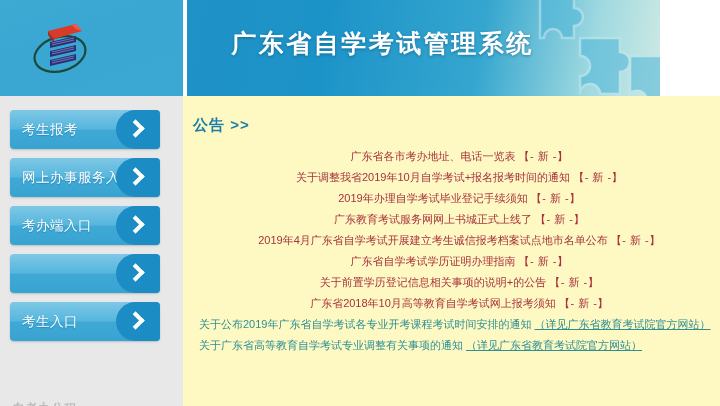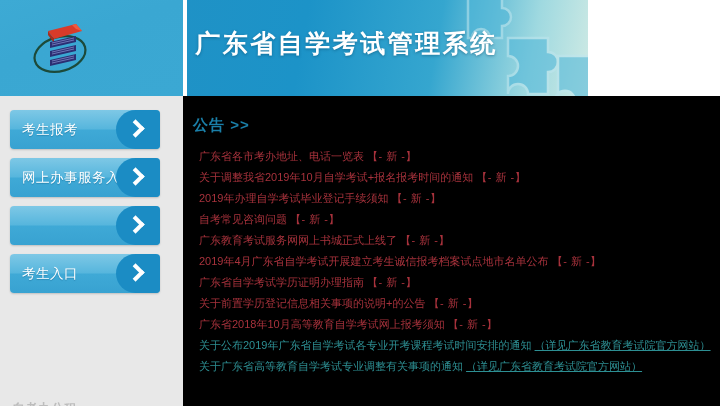--- a/index.html
+++ b/index.html
@@ -16,21 +16,21 @@
     position: relative;
     width: 720px;
     height: 406px;
     background: #ffffff;
   }
 
   
   .header {
     position: absolute;
     left: 0; top: 0;
-    width: 588px; height: 96px;
+    width: 660px; height: 96px;
     display: flex;
     overflow: hidden;
   }
 
   .header-left {
     position: relative;
     width: 183px; height: 96px;
     background: linear-gradient(160deg, #3daad4 0%, #3aa7d2 40%, #3ba8d3 100%);
     flex: 0 0 auto;
   }
@@ -154,21 +154,21 @@
     white-space: nowrap;
     overflow: hidden;
     height: 12px;
   }
 
   
   .content {
     position: relative;
     flex: 1 1 auto;
     height: 310px;
-    background: #000000;
+    background: #fef9c3;
     padding: 20px 0 0 8px;
     overflow: hidden;
   }
 
   .notice-head {
     color: #1a7fa8;
     font-size: 15px;
     font-weight: bold;
     letter-spacing: 1px;
     margin-bottom: 11px;
@@ -178,21 +178,21 @@
   .notice-list { list-style: none; }
 
   .notice-item {
     font-size: 11px;
     line-height: 21px;
     white-space: nowrap;
     padding-left: 8px;
     cursor: pointer;
   }
 
-  .notice-item.red { color: #a8323c; }
+  .notice-item.red { color: #a8323c; text-align: center; }
   .notice-item.teal { color: #2d8f93; }
 
   .notice-item .tag { letter-spacing: .5px; }
   .notice-item .paren { color: #2d8f93; text-decoration: underline; }
 </style>
 </head>
 <body>
 
 <div id="app">
 
@@ -245,20 +245,24 @@
       <div class="nav-btn">
         <span class="label">考生报考</span>
         <span class="arrow-zone"></span>
       </div>
 
       <div class="nav-btn">
         <span class="label">网上办事服务入口</span>
         <span class="arrow-zone"></span>
       </div>
 
+      <div class="nav-btn">
+        <span class="label">考办端入口</span>
+        <span class="arrow-zone"></span>
+      </div>
 
       <div class="nav-btn">
         <span class="arrow-zone"></span>
       </div>
 
       <div class="nav-btn">
         <span class="label">考生入口</span>
         <span class="arrow-zone"></span>
       </div>
 
@@ -272,24 +276,20 @@
         <li class="notice-item red">
           <span>广东省各市考办地址、电话一览表</span>
           <span class="tag">【- 新 -】</span>
         </li>
         <li class="notice-item red">
           <span>关于调整我省2019年10月自学考试+报名报考时间的通知</span>
           <span class="tag">【- 新 -】</span>
         </li>
         <li class="notice-item red">
           <span>2019年办理自学考试毕业登记手续须知</span>
-          <span class="tag">【- 新 -】</span>
-        </li>
-        <li class="notice-item red">
-          <span>自考常见咨询问题</span>
           <span class="tag">【- 新 -】</span>
         </li>
         <li class="notice-item red">
           <span>广东教育考试服务网网上书城正式上线了</span>
           <span class="tag">【- 新 -】</span>
         </li>
         <li class="notice-item red">
           <span>2019年4月广东省自学考试开展建立考生诚信报考档案试点地市名单公布</span>
           <span class="tag">【- 新 -】</span>
         </li>

